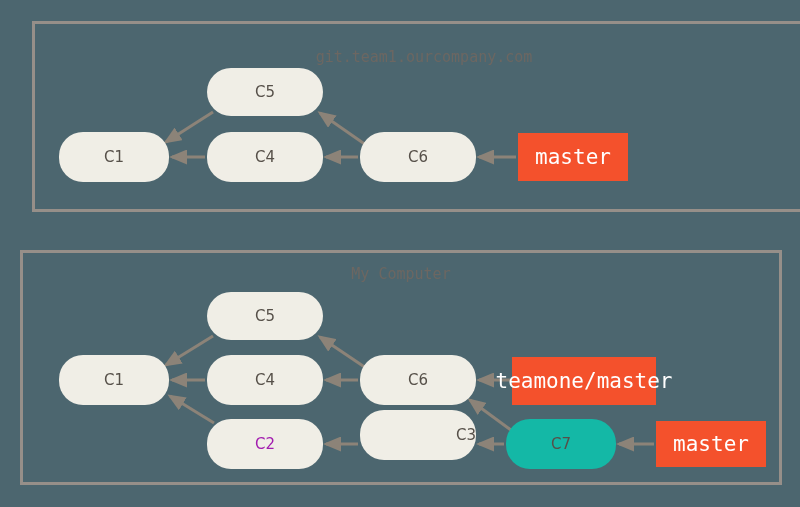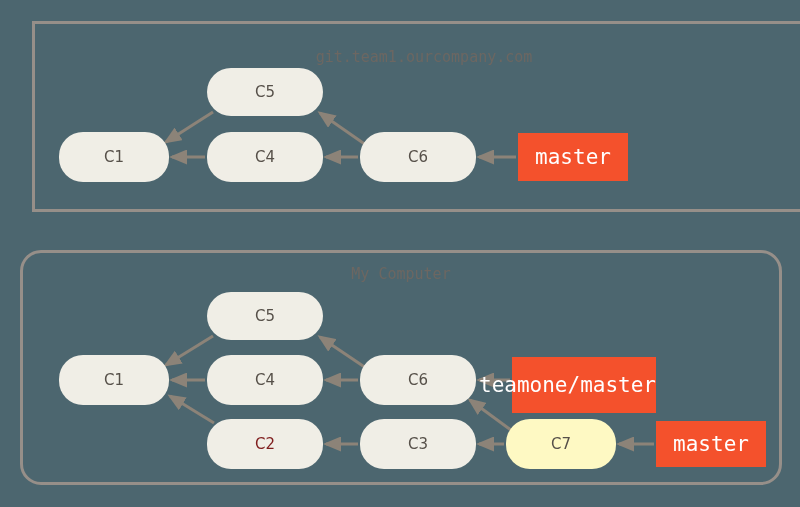--- a/index.html
+++ b/index.html
@@ -14,21 +14,21 @@
     background: #4c666f;
     overflow: hidden;
     font-family: "DejaVu Sans Mono", "Liberation Mono", monospace;
   }
   .panel {
     position: absolute;
     border: 3px solid #968f89;
     box-sizing: border-box;
   }
   #panel-remote { left: 20px;  top: 21px;  width: 762px; height: 191px; }
-  #panel-local  { left: 20px;  top: 250px; width: 762px; height: 235px; border-radius: 21px; }
+  #panel-local  { left: 20px;  top: 250px; width: 762px; height: 235px; }
 
   .panel-title {
     position: absolute;
     width: 100%;
     text-align: center;
     color: #6c6762;
     font-family: "DejaVu Sans Mono", "Liberation Mono", monospace;
     font-size: 15px;
     letter-spacing: 0px;
     white-space: pre;
@@ -128,36 +128,36 @@
       </div>
       <div class="commit" style="left: 59px; top: 355px; width: 110px; height: 50px; background: rgb(240, 238, 230); color: rgb(86, 80, 73);">
         <span>C1</span>
       </div>
       <div class="commit" style="left: 207px; top: 355px; width: 116px; height: 50px; background: rgb(240, 238, 230); color: rgb(86, 80, 73);">
         <span>C4</span>
       </div>
       <div class="commit" style="left: 360px; top: 355px; width: 116px; height: 50px; background: rgb(240, 238, 230); color: rgb(86, 80, 73);">
         <span>C6</span>
       </div>
-      <div class="commit" style="left: 207px; top: 419px; width: 116px; height: 50px; background: rgb(240, 238, 230); color: #7f1d1d;">
+      <div class="commit" style="left: 207px; top: 419px; width: 116px; height: 50px; background: rgb(240, 238, 230); color: #a21caf;">
         <span>C2</span>
       </div>
-      <div class="commit" style="left: 360px; top: 419px; width: 116px; height: 50px; background: rgb(240, 238, 230); color: rgb(86, 80, 73);">
+      <div class="commit" style="left: 360px; top: 410px; width: 116px; height: 50px; background: rgb(240, 238, 230); color: rgb(86, 80, 73); justify-content: flex-end;">
         <span>C3</span>
       </div>
-      <div class="commit" style="left: 506px; top: 419px; width: 110px; height: 50px; background: #fef9c3; color: rgb(86, 80, 73);">
+      <div class="commit" style="left: 506px; top: 419px; width: 110px; height: 50px; background: #14b8a6; color: rgb(86, 80, 73);">
         <span>C7</span>
       </div>
     </div>
 
   <div id="branch-layer">
       <div class="branch" style="left: 518px; top: 133px; width: 110px; height: 48px; background: rgb(244, 81, 44); color: rgb(255, 255, 255);">
         <span>master</span>
       </div>
-      <div class="branch" style="left: 512px; top: 357px; width: 144px; height: 56px; background: rgb(244, 81, 44); color: rgb(255, 255, 255); justify-content: flex-end;">
+      <div class="branch" style="left: 512px; top: 357px; width: 144px; height: 48px; background: rgb(244, 81, 44); color: rgb(255, 255, 255);">
         <span>teamone/master</span>
       </div>
       <div class="branch" style="left: 656px; top: 421px; width: 110px; height: 46px; background: rgb(244, 81, 44); color: rgb(255, 255, 255);">
         <span>master</span>
       </div>
     </div>
 
 </div>
 
 </body></html>

